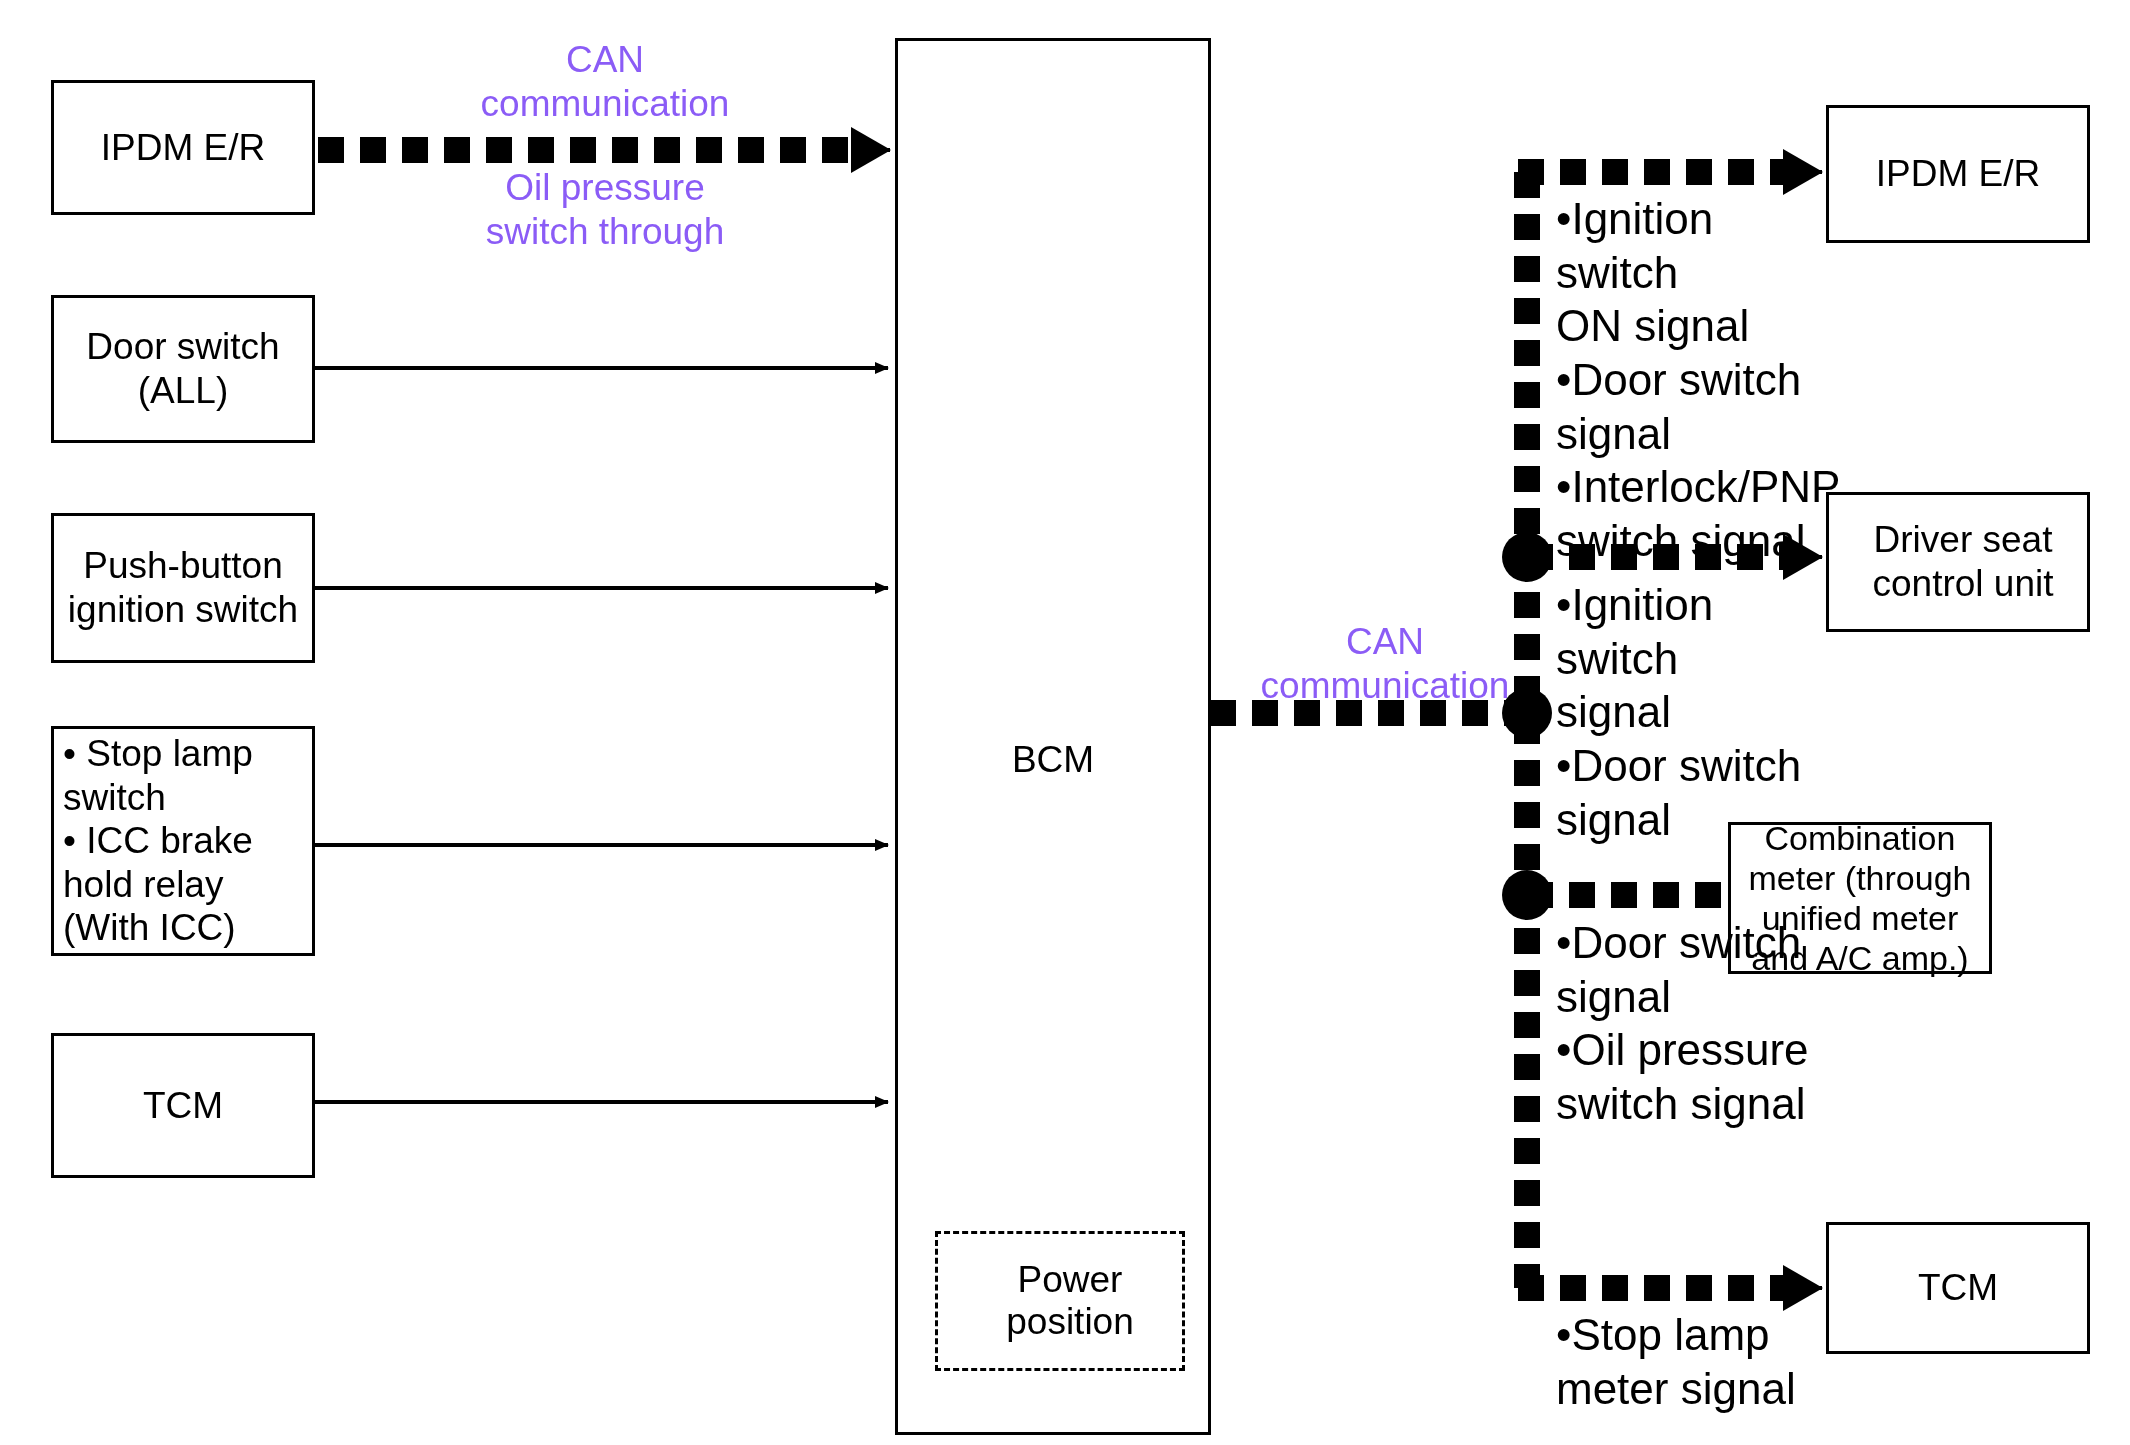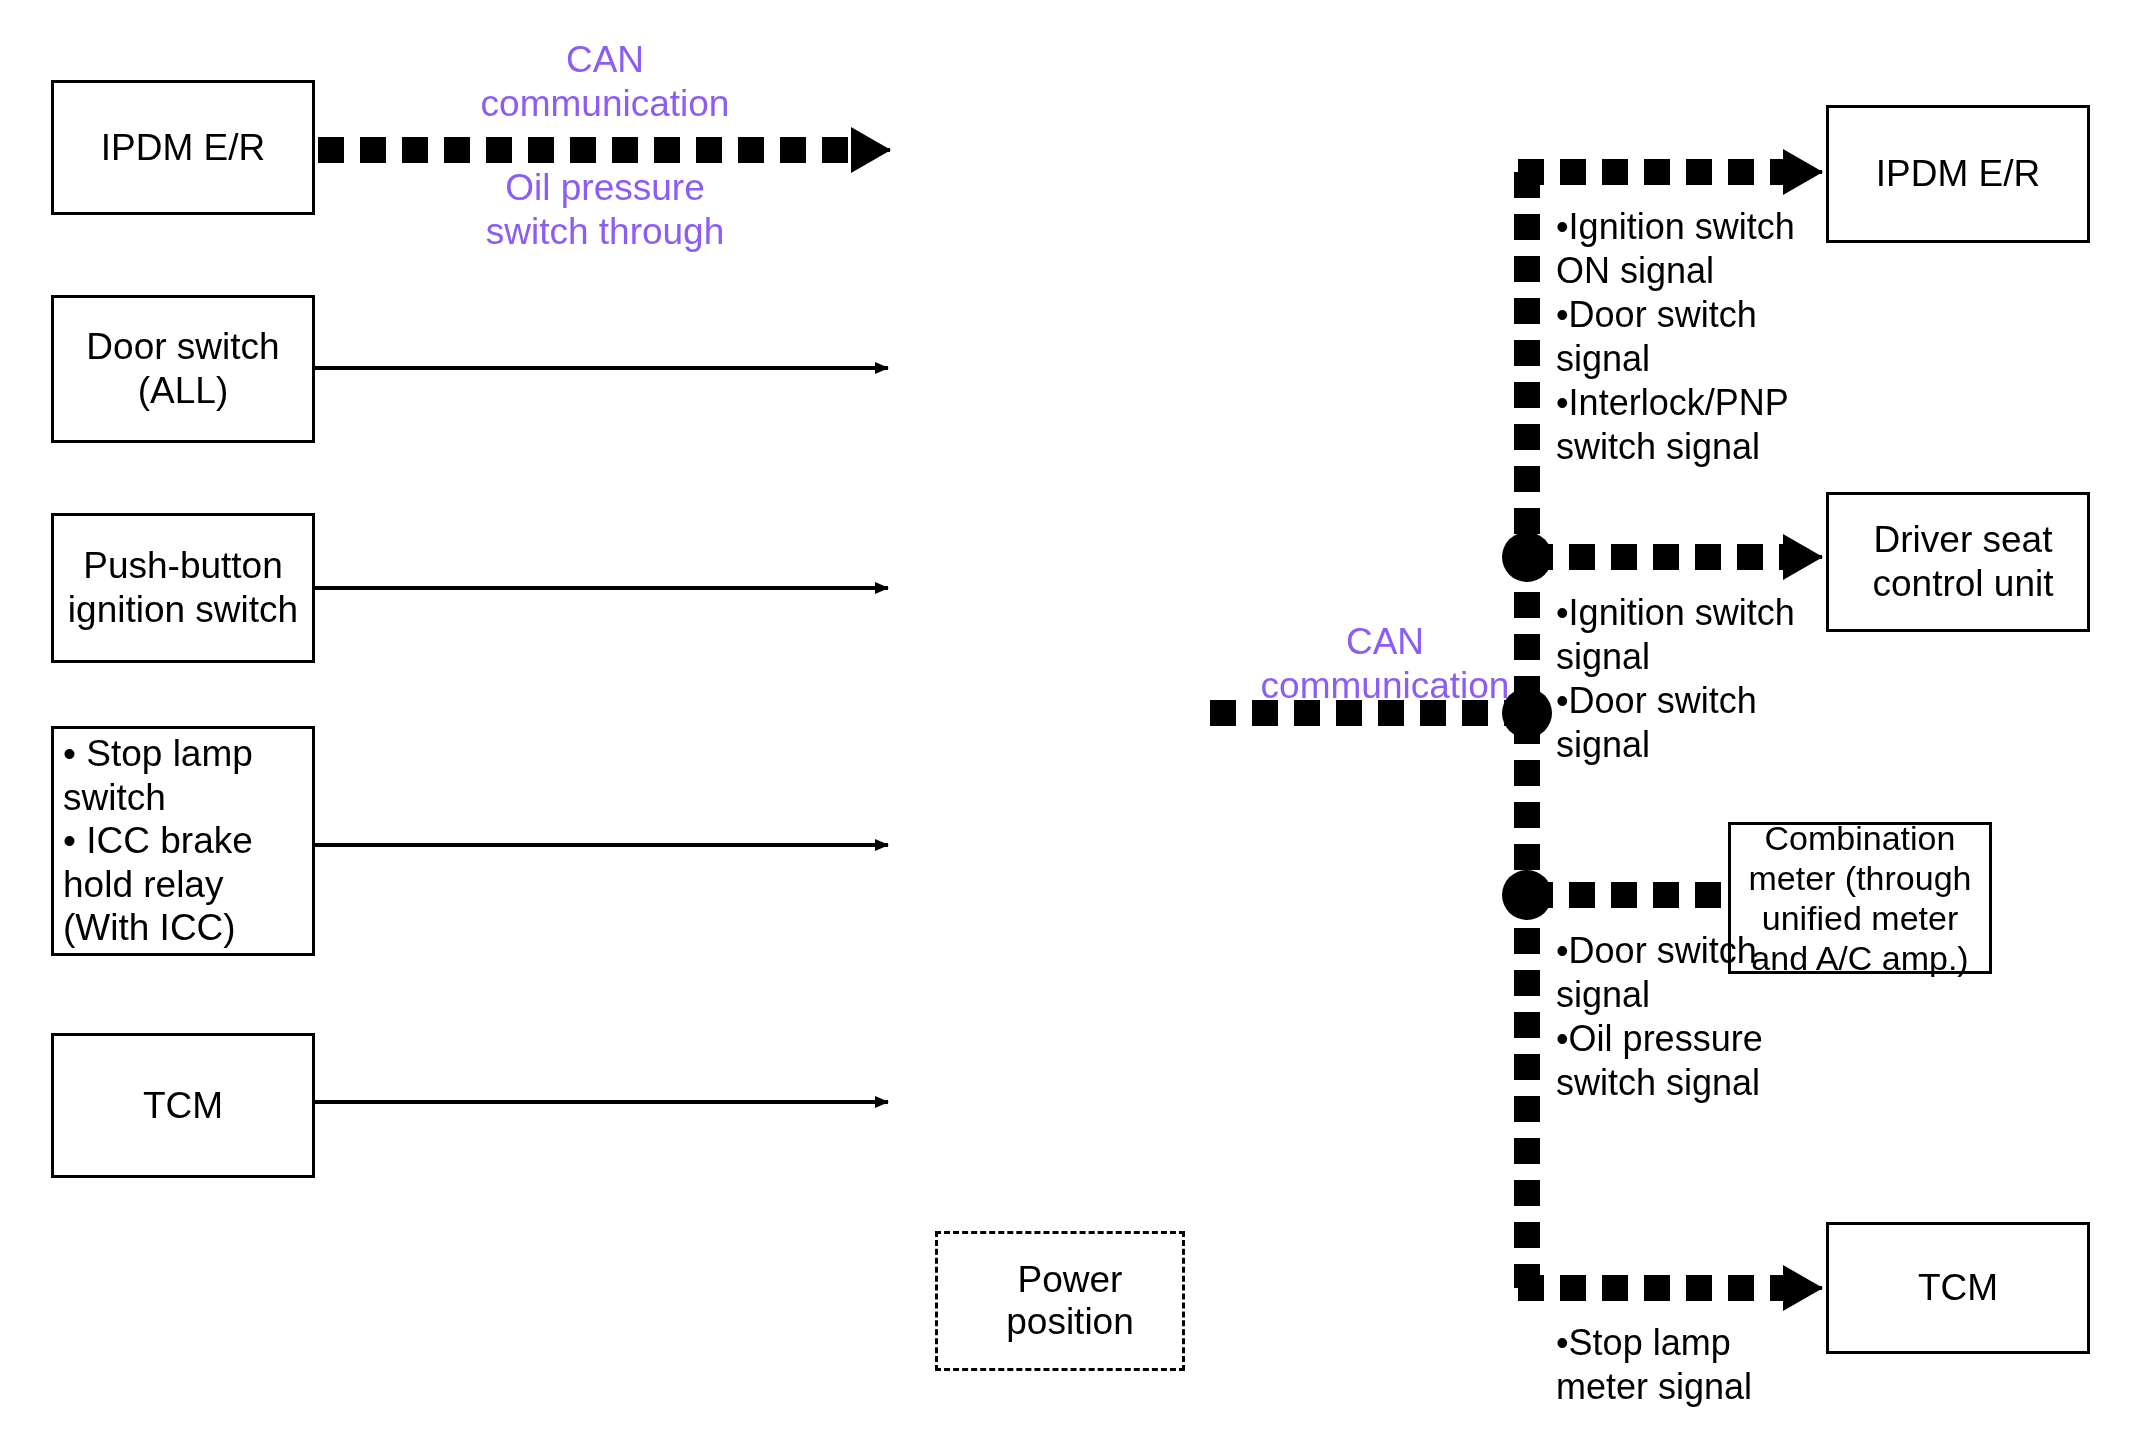--- a/index.html
+++ b/index.html
@@ -66,26 +66,25 @@
   .wire-label {
     position: absolute;
     font-size: 37px;
     line-height: 1.2;
     text-align: center;
     white-space: pre-line;
     color: #8b5cf6;
   }
   .signal-list {
     position: absolute;
-    font-size: 36px;
+    font-size: 44px;
     line-height: 1.22;
     text-align: left;
     white-space: pre-line;
     color: #000000;
-    margin-top: 13px;
   }
 </style>
 </head>
 <body>
 
 <div id="diagram-root">
 
   <svg id="wires" viewBox="0 0 2130 1445" xmlns="http://www.w3.org/2000/svg">
     <defs>
       <marker id="arrowThin" markerWidth="14" markerHeight="12" refX="13" refY="6" orient="auto" markerUnits="userSpaceOnUse">
@@ -162,20 +161,23 @@
   switch
 • ICC brake
   hold relay
   (With ICC)</span>
   </div>
 
   <div class="node-box" style="left:51px; top:1033px; width:264px; height:145px;">
     <span class="node-label">TCM</span>
   </div>
 
+  <div class="node-box" style="left:895px; top:38px; width:316px; height:1397px; align-items:flex-start; justify-content:center;">
+    <span class="node-label" style="margin-top:693px;">BCM</span>
+  </div>
 
   <div class="dashed-box" style="left:935px; top:1231px; width:250px; height:140px;padding-left:20px;">
     <span>Power position</span>
   </div>
 
   <div class="node-box" style="left:1826px; top:105px; width:264px; height:138px;">
     <span class="node-label">IPDM E/R</span>
   </div>
 
   <div class="node-box" style="left:1826px; top:492px; width:264px; height:140px;padding-left:18px;">

